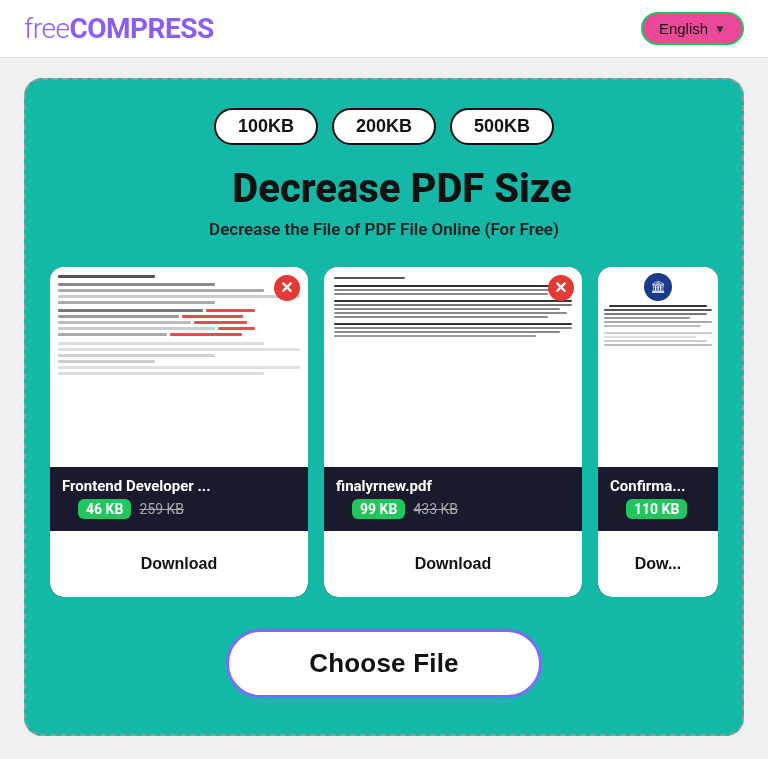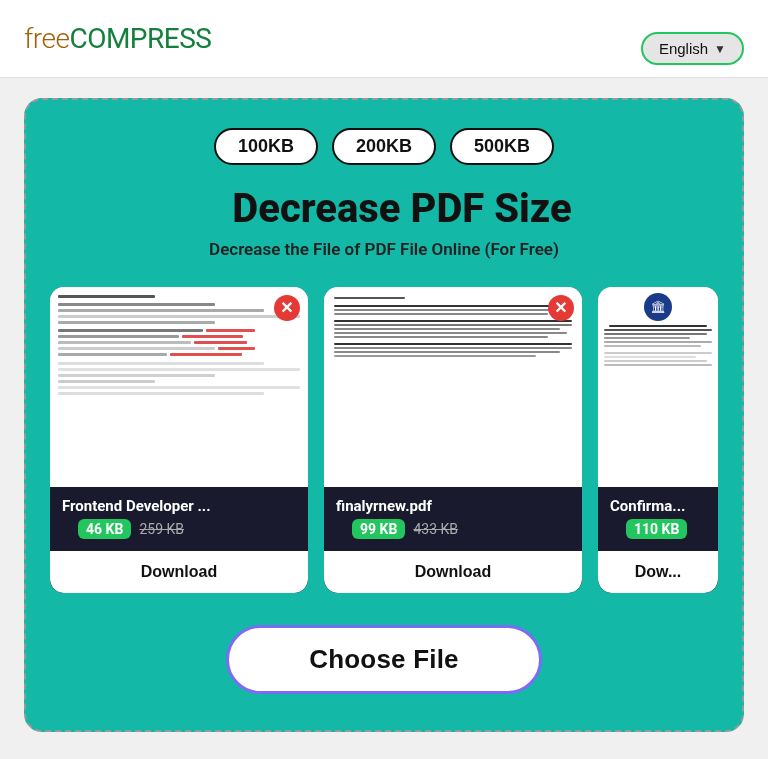--- a/index.html
+++ b/index.html
@@ -18,40 +18,39 @@
       justify-content: space-between;
       padding: 12px 24px;
       border-bottom: 1px solid #e0e0e0;
     }
     .logo {
       font-size: 28px;
       font-weight: 400;
       letter-spacing: -0.5px;
     }
     .logo-free {
-      color: #a16207;
+      color: #8b5cf6;
       font-weight: 300;
     }
     .logo-compress {
-      color: #15803d;
-      font-weight: 400;
+      color: #8b5cf6;
+      font-weight: 700;
       text-transform: uppercase;
     }
     .lang-btn {
       border: 2px solid #22c55e;
       border-radius: 20px;
       padding: 6px 16px;
-      background: #e5e5e5;
+      background: #ec4899;
       color: #111;
       font-size: 15px;
       cursor: pointer;
       display: flex;
       align-items: center;
       gap: 6px;
-      margin-top: 20px;
     }
     .lang-btn .arrow {
       font-size: 12px;
       color: #333;
     }
 
     
     .main {
       padding: 20px 24px 30px;
       background: #f0f0f0;
@@ -198,21 +197,21 @@
       font-size: 14px;
       text-decoration: line-through;
     }
     .download-btn {
       display: block;
       width: calc(100% - 0px);
       background: #fff;
       color: #111;
       border: none;
       border-radius: 0 0 14px 14px;
-      padding: 12px;
+      padding: 24px;
       font-size: 16px;
       font-weight: 600;
       cursor: pointer;
       text-align: center;
       margin-top: 2px;
     }
 
     
     .card.partial {
       max-width: 120px;

